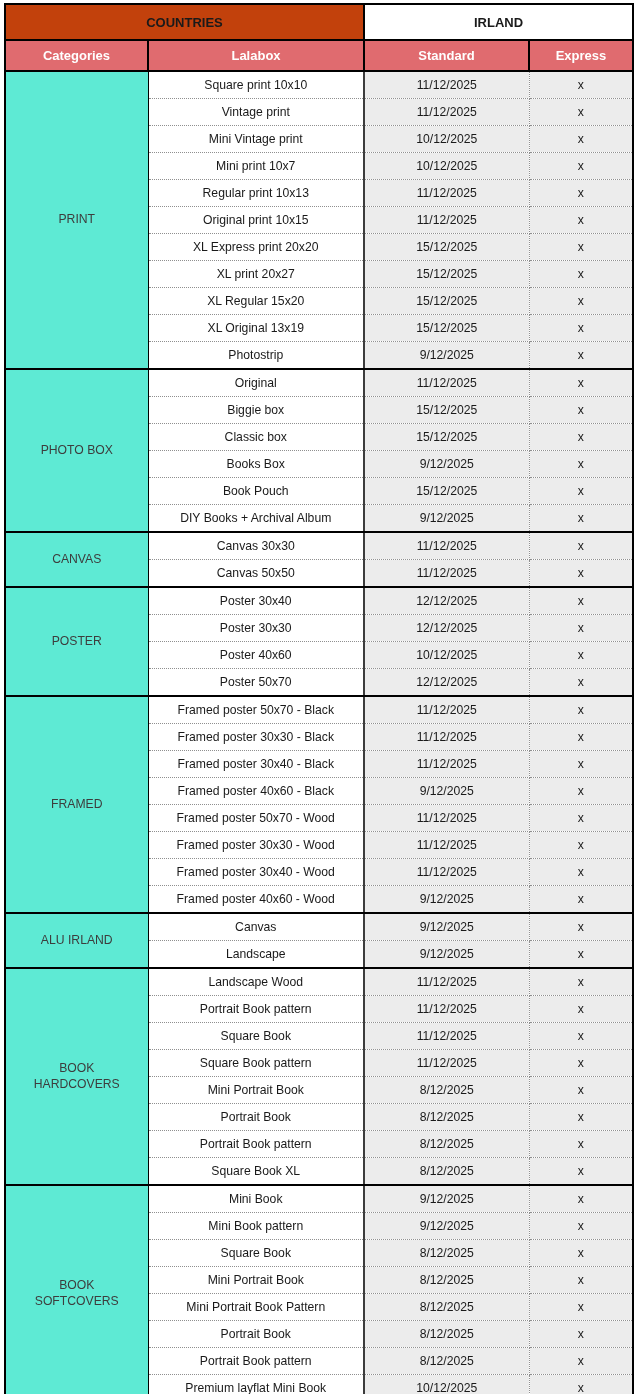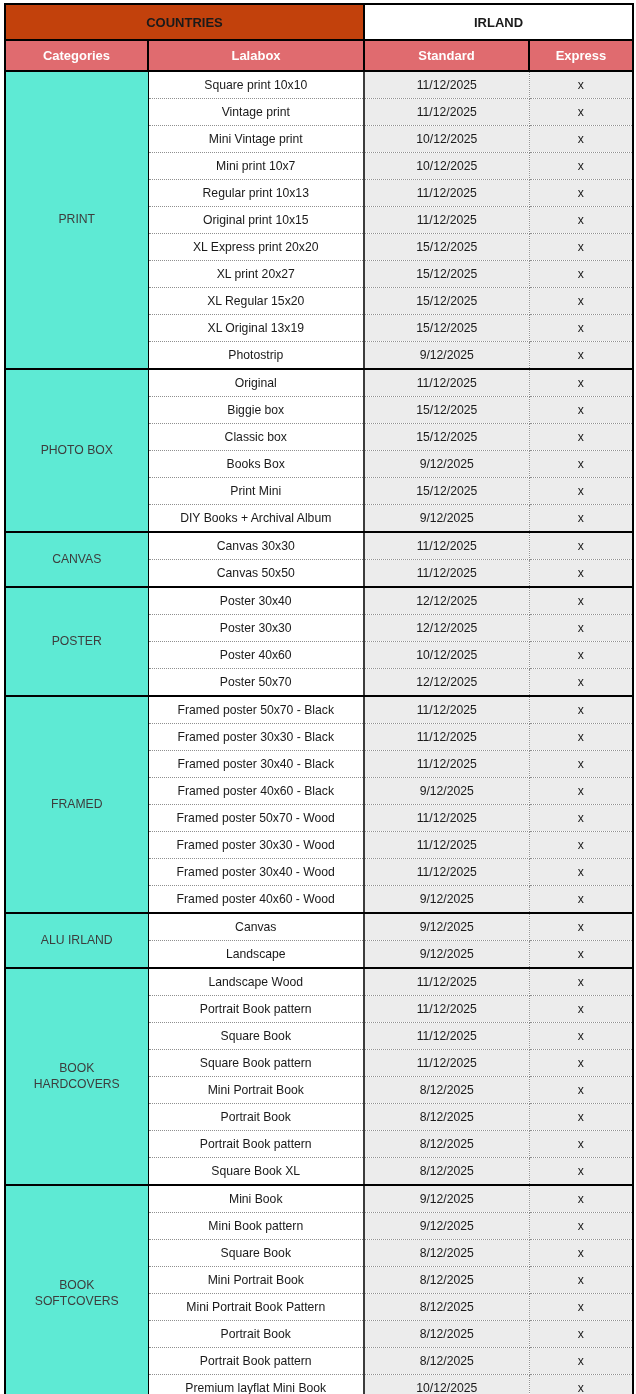--- a/index.html
+++ b/index.html
@@ -189,21 +189,21 @@
           <td class="prod">Classic box</td>
           <td class="std">15/12/2025</td>
           <td class="exp">x</td>
         </tr>
         <tr class="data">
           <td class="prod">Books Box</td>
           <td class="std">9/12/2025</td>
           <td class="exp">x</td>
         </tr>
         <tr class="data">
-          <td class="prod">Print Mini</td>
+          <td class="prod">Book Pouch</td>
           <td class="std">15/12/2025</td>
           <td class="exp">x</td>
         </tr>
         <tr class="data group-end">
           <td class="prod">DIY Books + Archival Album</td>
           <td class="std">9/12/2025</td>
           <td class="exp">x</td>
         </tr>
         <tr class="data">
           <td class="cat" rowspan="2">CANVAS</td>

